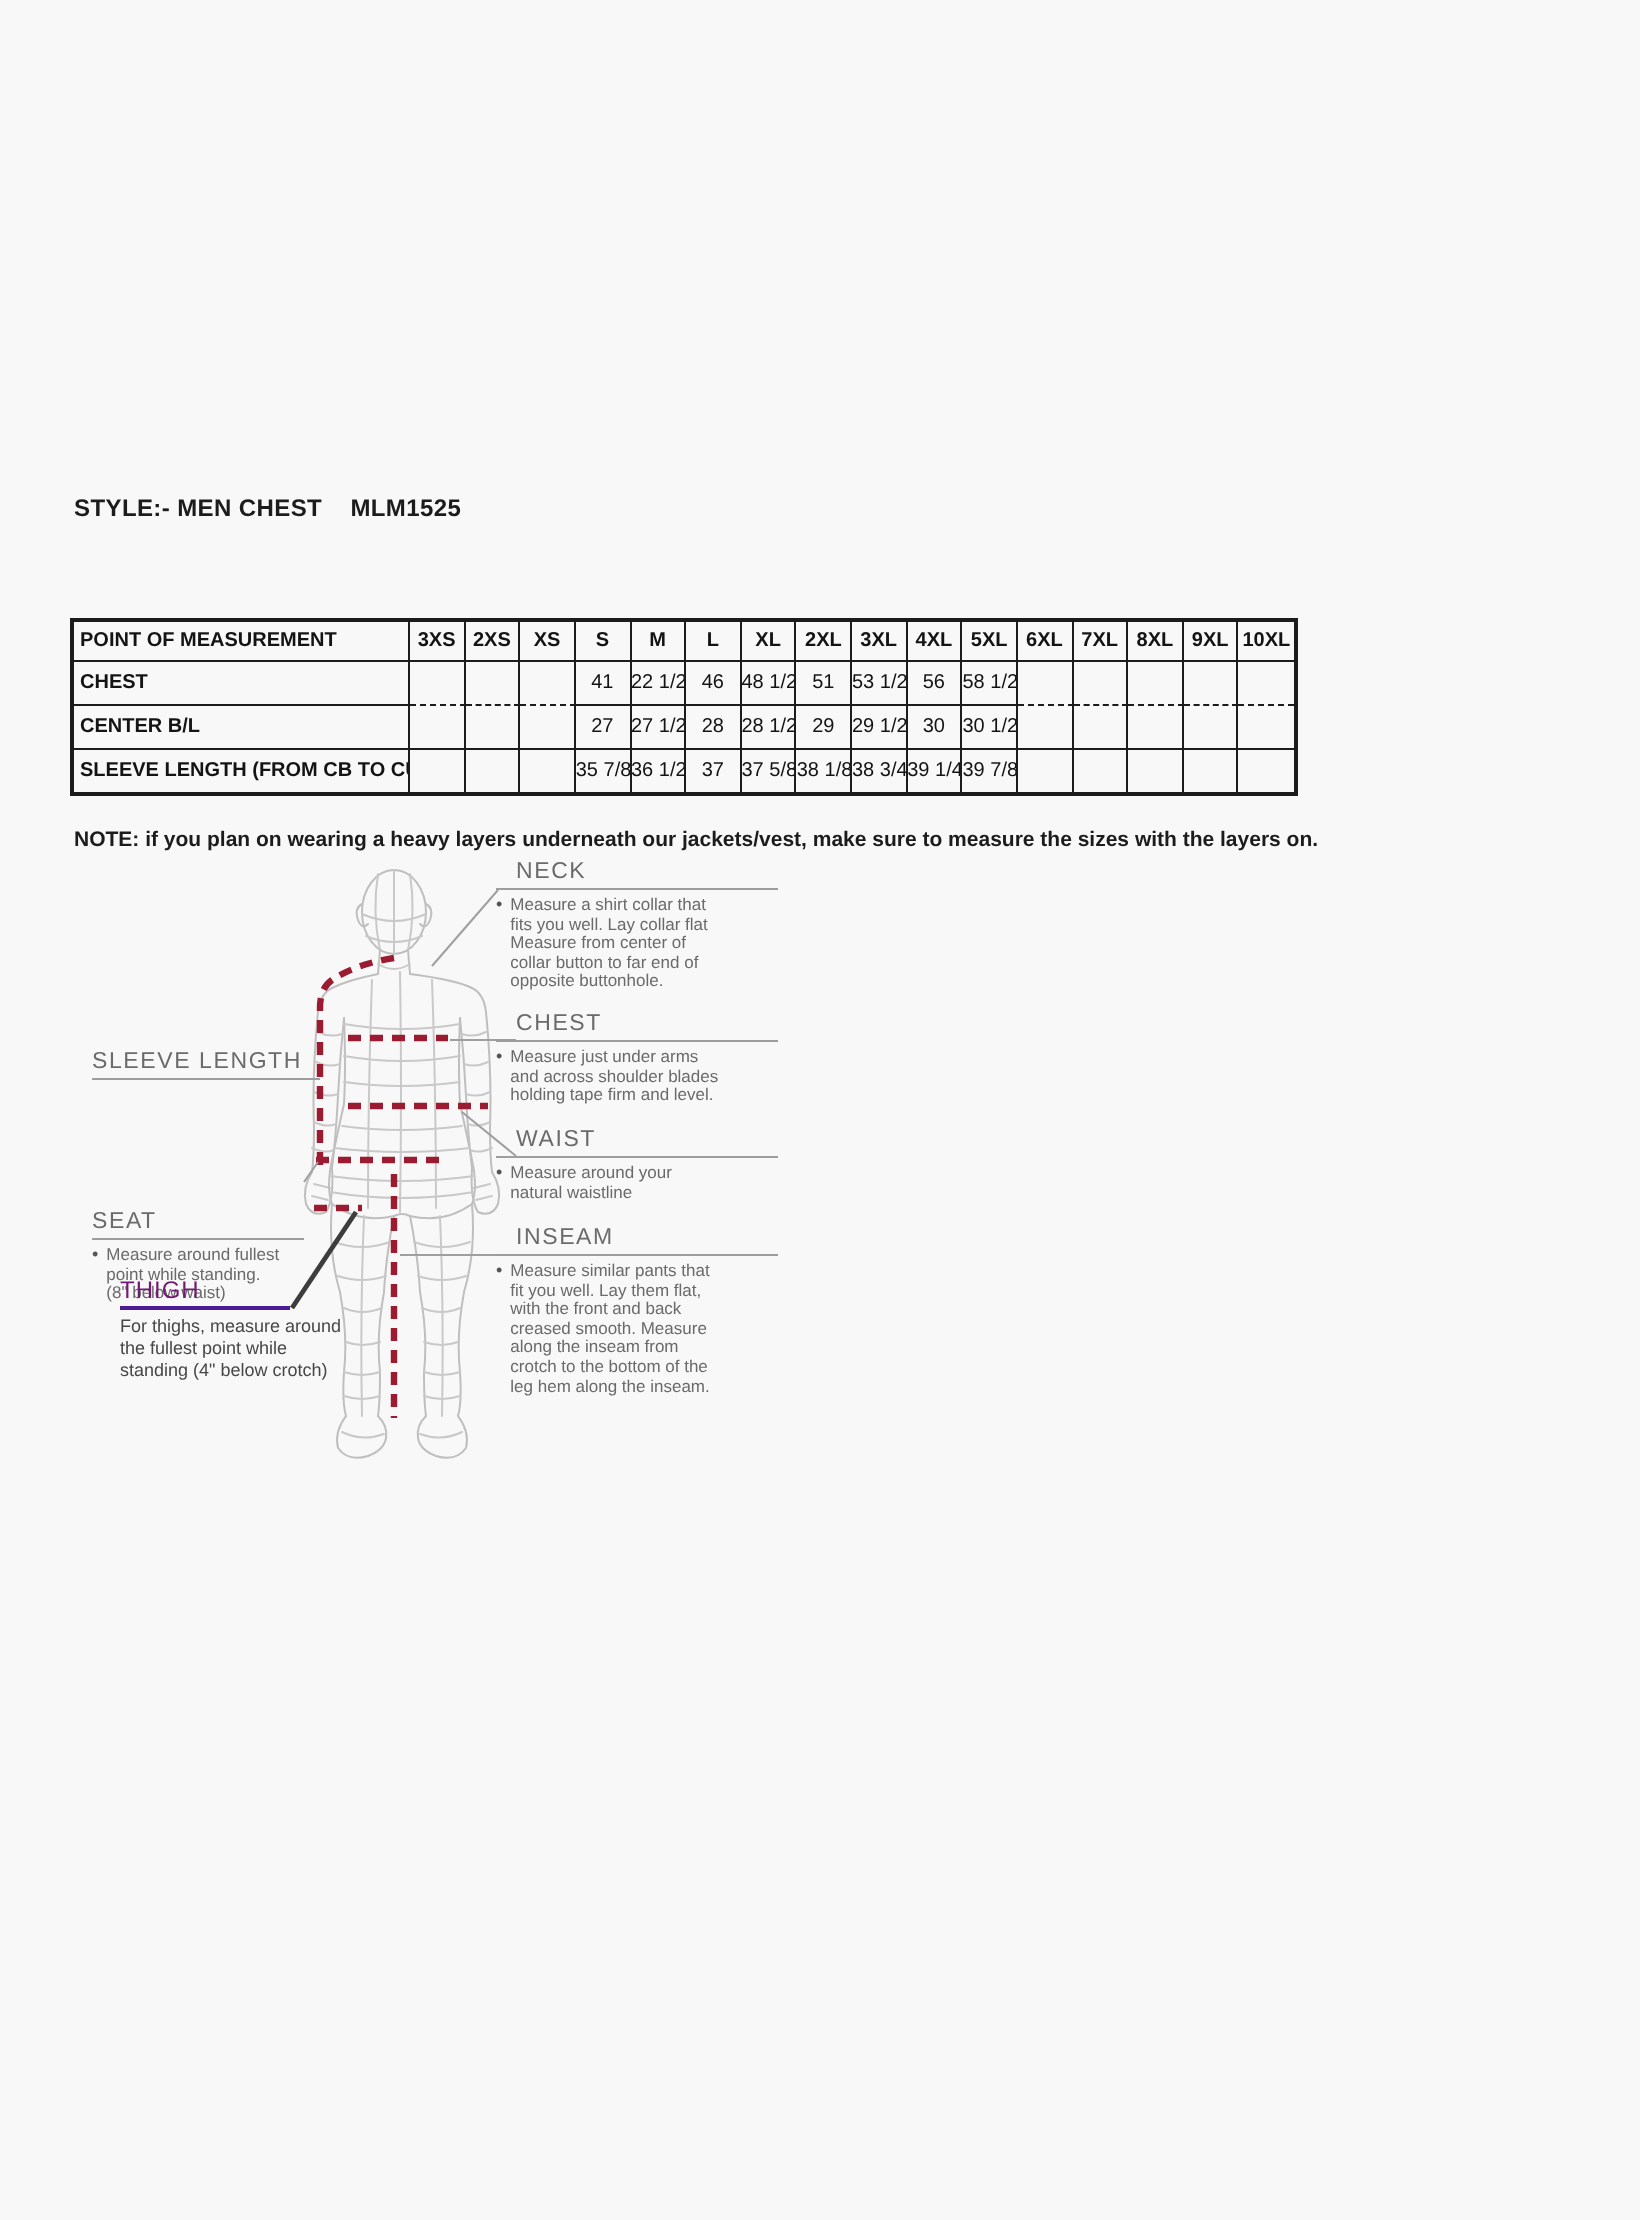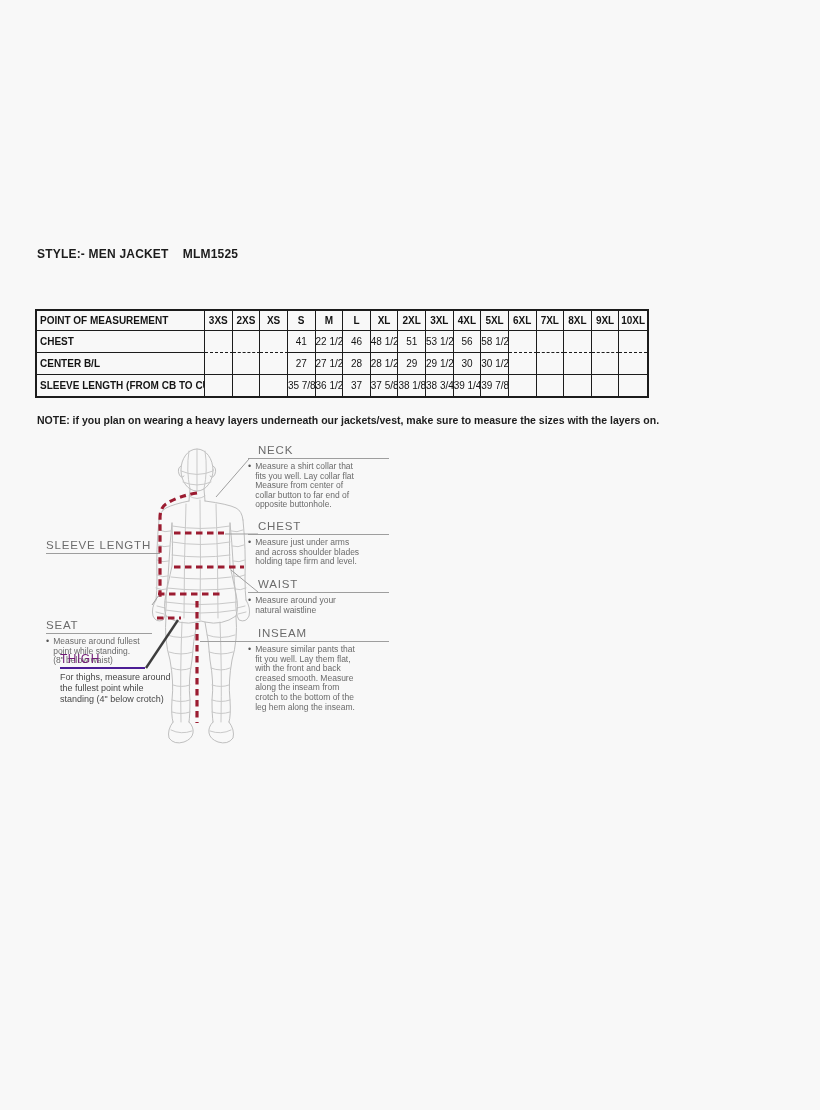--- a/index.html
+++ b/index.html
@@ -17,21 +17,21 @@
   .size-table tbody tr:last-child th,.size-table tbody tr:last-child td{border-bottom:none;}
   .size-table thead th{height:19px;font-weight:bold;text-align:center;color:#141414;}
   .size-table thead th.col-label{text-align:left;padding-left:3px;width:164px;}
   .size-table tbody th{height:21px;font-weight:bold;text-align:left;padding-left:3px;color:#141414;}
   .size-table tbody td{height:21px;text-align:center;font-weight:normal;color:#141414;}
   .size-table td.dash-b{border-bottom:1px dashed #1c1c1c;}
 
   .note{position:absolute;left:37px;top:414px;font-size:10.5px;font-weight:bold;color:#1c1c1c;}
 
   
-  .diagram{position:absolute;left:0;top:430px;width:820px;height:360px;}
+  .diagram{position:absolute;left:0;top:416px;width:820px;height:360px;}
   .fig-svg{position:absolute;left:0;top:0;width:820px;height:340px;}
 
   .wire{stroke:#c9c9c9;stroke-width:1;fill:none;stroke-linecap:round;}
   .wire2{stroke:#bfbfbf;stroke-width:1;fill:none;stroke-linecap:round;}
   .mline{stroke:var(--accent,#9b1b30);stroke-width:3.2;stroke-dasharray:6.5 4.5;fill:none;}
   .conn{stroke:#9f9f9f;stroke-width:1;fill:none;}
   .conn-thick{stroke:#3d3d3d;stroke-width:2.4;fill:none;}
 
   .sec{position:absolute;}
   .sec-title{font-size:11.5px;letter-spacing:.8px;color:#6b6b6b;line-height:14px;border-bottom:1px solid #9e9e9e;padding-bottom:1px;}
@@ -41,21 +41,21 @@
   .sec-right .sec-title{padding-left:10px;}
   .sec-left{left:46px;margin-top:28px;}
   .sec-thigh .sec-title{color:#701a75;border-bottom:2px solid #4c1d95;letter-spacing:.5px;font-size:12px;}
   .sec-thigh .sec-body{font-size:9px;line-height:11px;color:#474747;}
 </style>
 </head>
 <body>
 
 <div class="page">
 
-  <div class="title">STYLE:- MEN JACKET    MLM1525</div>
+  <div class="title">STYLE:- MEN CHEST    MLM1525</div>
 
   <table class="size-table">
     <thead>
       <tr id="size-head">
           <th class="col-label">POINT OF MEASUREMENT</th>
           <th class="col-size">3XS</th>
           <th class="col-size">2XS</th>
           <th class="col-size">XS</th>
           <th class="col-size">S</th>
           <th class="col-size">M</th>

